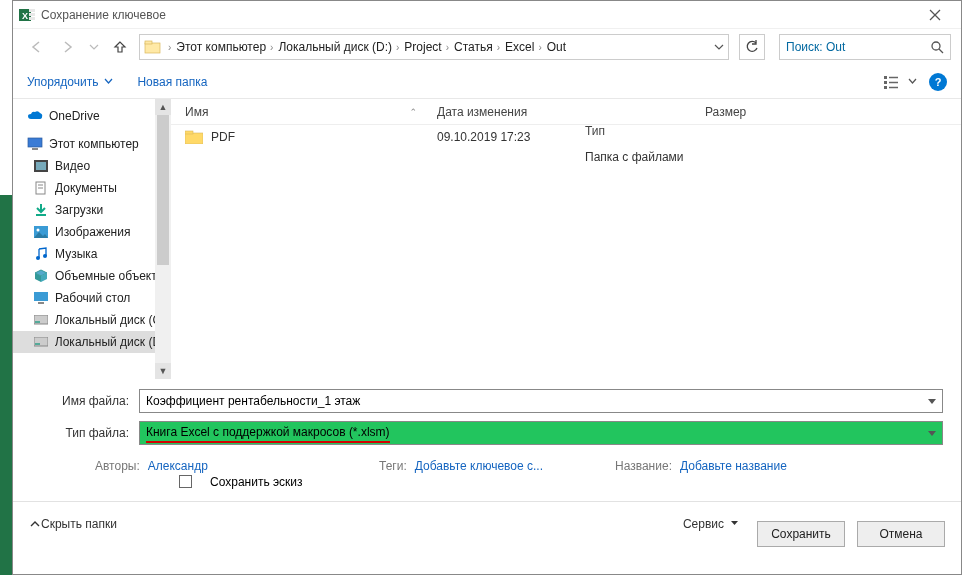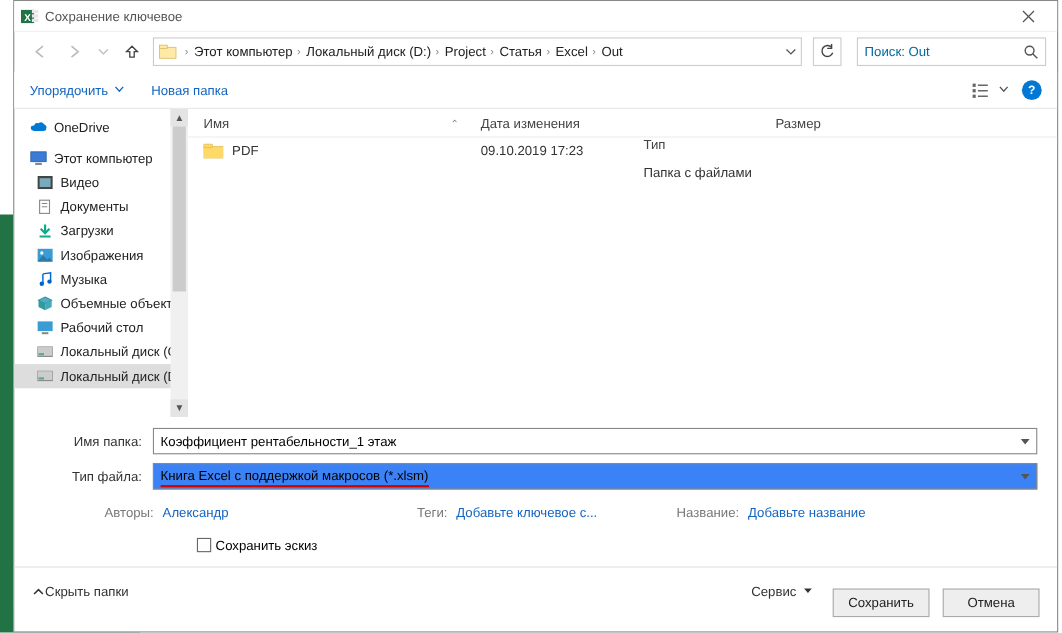--- a/index.html
+++ b/index.html
@@ -47,30 +47,30 @@
 .col-size { width: 100px; }
 .sort-caret { font-size: 9px; color: #888; margin-left: auto; margin-right: 20px; }
 .list-row { display: flex; height: 24px; align-items: center; padding-left: 14px; color: #333; }
 .list-row .fname { display: flex; align-items: center; gap: 8px; width: 252px; }
 .folder-icon { width: 18px; height: 14px; }
 .bottom-panel { padding: 10px 18px 4px 18px; }
 .field-row { display: flex; align-items: center; margin-bottom: 8px; }
 .field-label { width: 108px; text-align: right; padding-right: 10px; color: #333; }
 .field-input { flex: 1; height: 24px; border: 1px solid #888; background: #fff; padding: 0 6px; display: flex; align-items: center; position: relative; }
 .field-input.combo::after { content: ""; position: absolute; right: 6px; top: 9px; border-left: 4px solid transparent; border-right: 4px solid transparent; border-top: 5px solid #555; }
-.field-input.type-combo { background: #3b82f6; border: 1px solid #888; }
+.field-input.type-combo { background: #22c55e; border: 1px solid #888; }
 .red-underline { border-bottom: 2px solid #d40000; display: inline-block; padding-bottom: 0px; line-height: 18px; }
 .meta-row { display: flex; padding: 6px 0 2px 0; gap: 12px; }
 .meta-group { display: flex; align-items: center; gap: 8px; }
 .meta-label { color: #777; }
 .meta-value { color: #1565c0; }
 .meta-g1 { margin-left: 64px; width: 272px; }
 .meta-g2 { width: 224px; }
 .meta-g3 { }
-.save-thumb-row { display: flex; align-items: flex-start; gap: 4px; margin-left: 148px; margin-top: 14px; margin-bottom: 8px; }
+.save-thumb-row { display: flex; align-items: flex-start; gap: 18px; margin-left: 148px; margin-bottom: 8px; }
 .checkbox { width: 13px; height: 13px; border: 1px solid #666; background: #fff; }
 .footer { height: 44px; border-top: 1px solid #e2e2e2; display: flex; align-items: center; padding: 0 16px; }
 .hide-folders { display: flex; align-items: center; gap: 0; color: #333; }
 .footer .actions { margin-left: auto; display: flex; align-items: center; gap: 12px; }
 .service-btn { display: flex; align-items: center; gap: 6px; color: #333; padding: 0 6px; }
 .btn { width: 88px; height: 26px; border: 1px solid #aaa; background: #eee; display: flex; align-items: center; justify-content: center; color: #222; margin-top: 20px; }
 svg { display: block; }
 </style>
 </head>
 <body>
@@ -334,21 +334,21 @@
         </div>
         <div class="col-date">09.10.2019 17:23</div>
         <div class="col-type">Папка с файлами</div>
         <div class="col-size"></div>
       </div>
     </div>
   </div>
 
   <div class="bottom-panel">
     <div class="field-row">
-      <div class="field-label">Имя папка:</div>
+      <div class="field-label">Имя файла:</div>
       <div class="field-input combo">
           <span>Коэффициент рентабельности_1 этаж</span>
         </div>
     </div>
     <div class="field-row">
       <div class="field-label">Тип файла:</div>
       <div class="field-input combo type-combo">
           <span class="red-underline">Книга Excel с поддержкой макросов (*.xlsm)</span>
         </div>
     </div>

